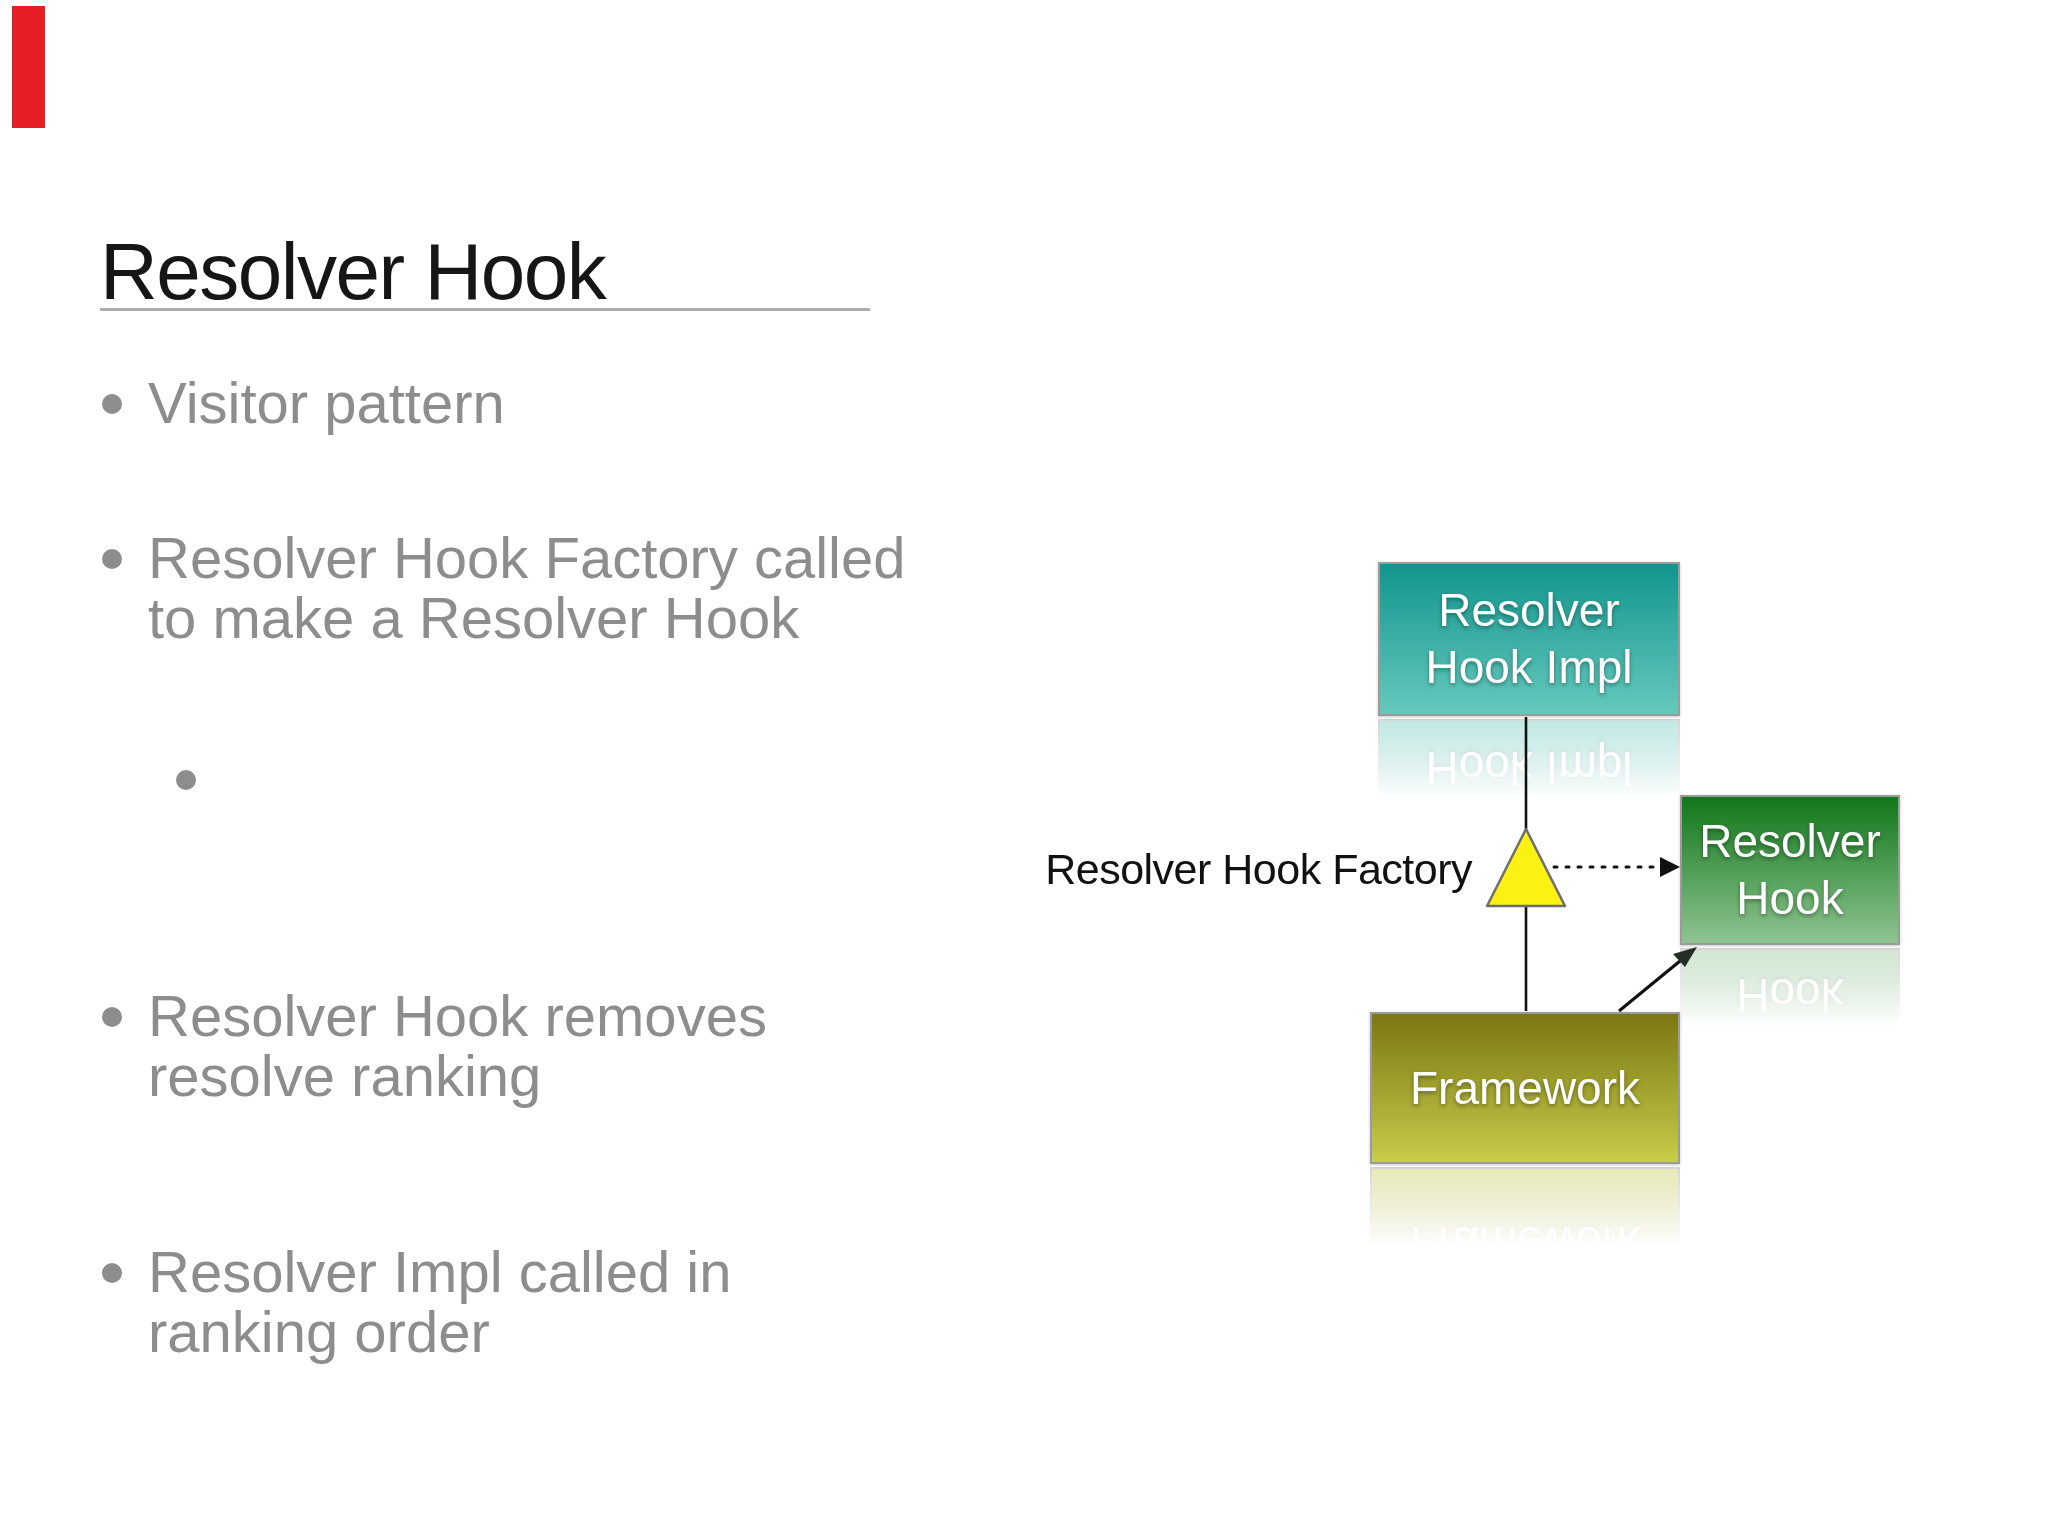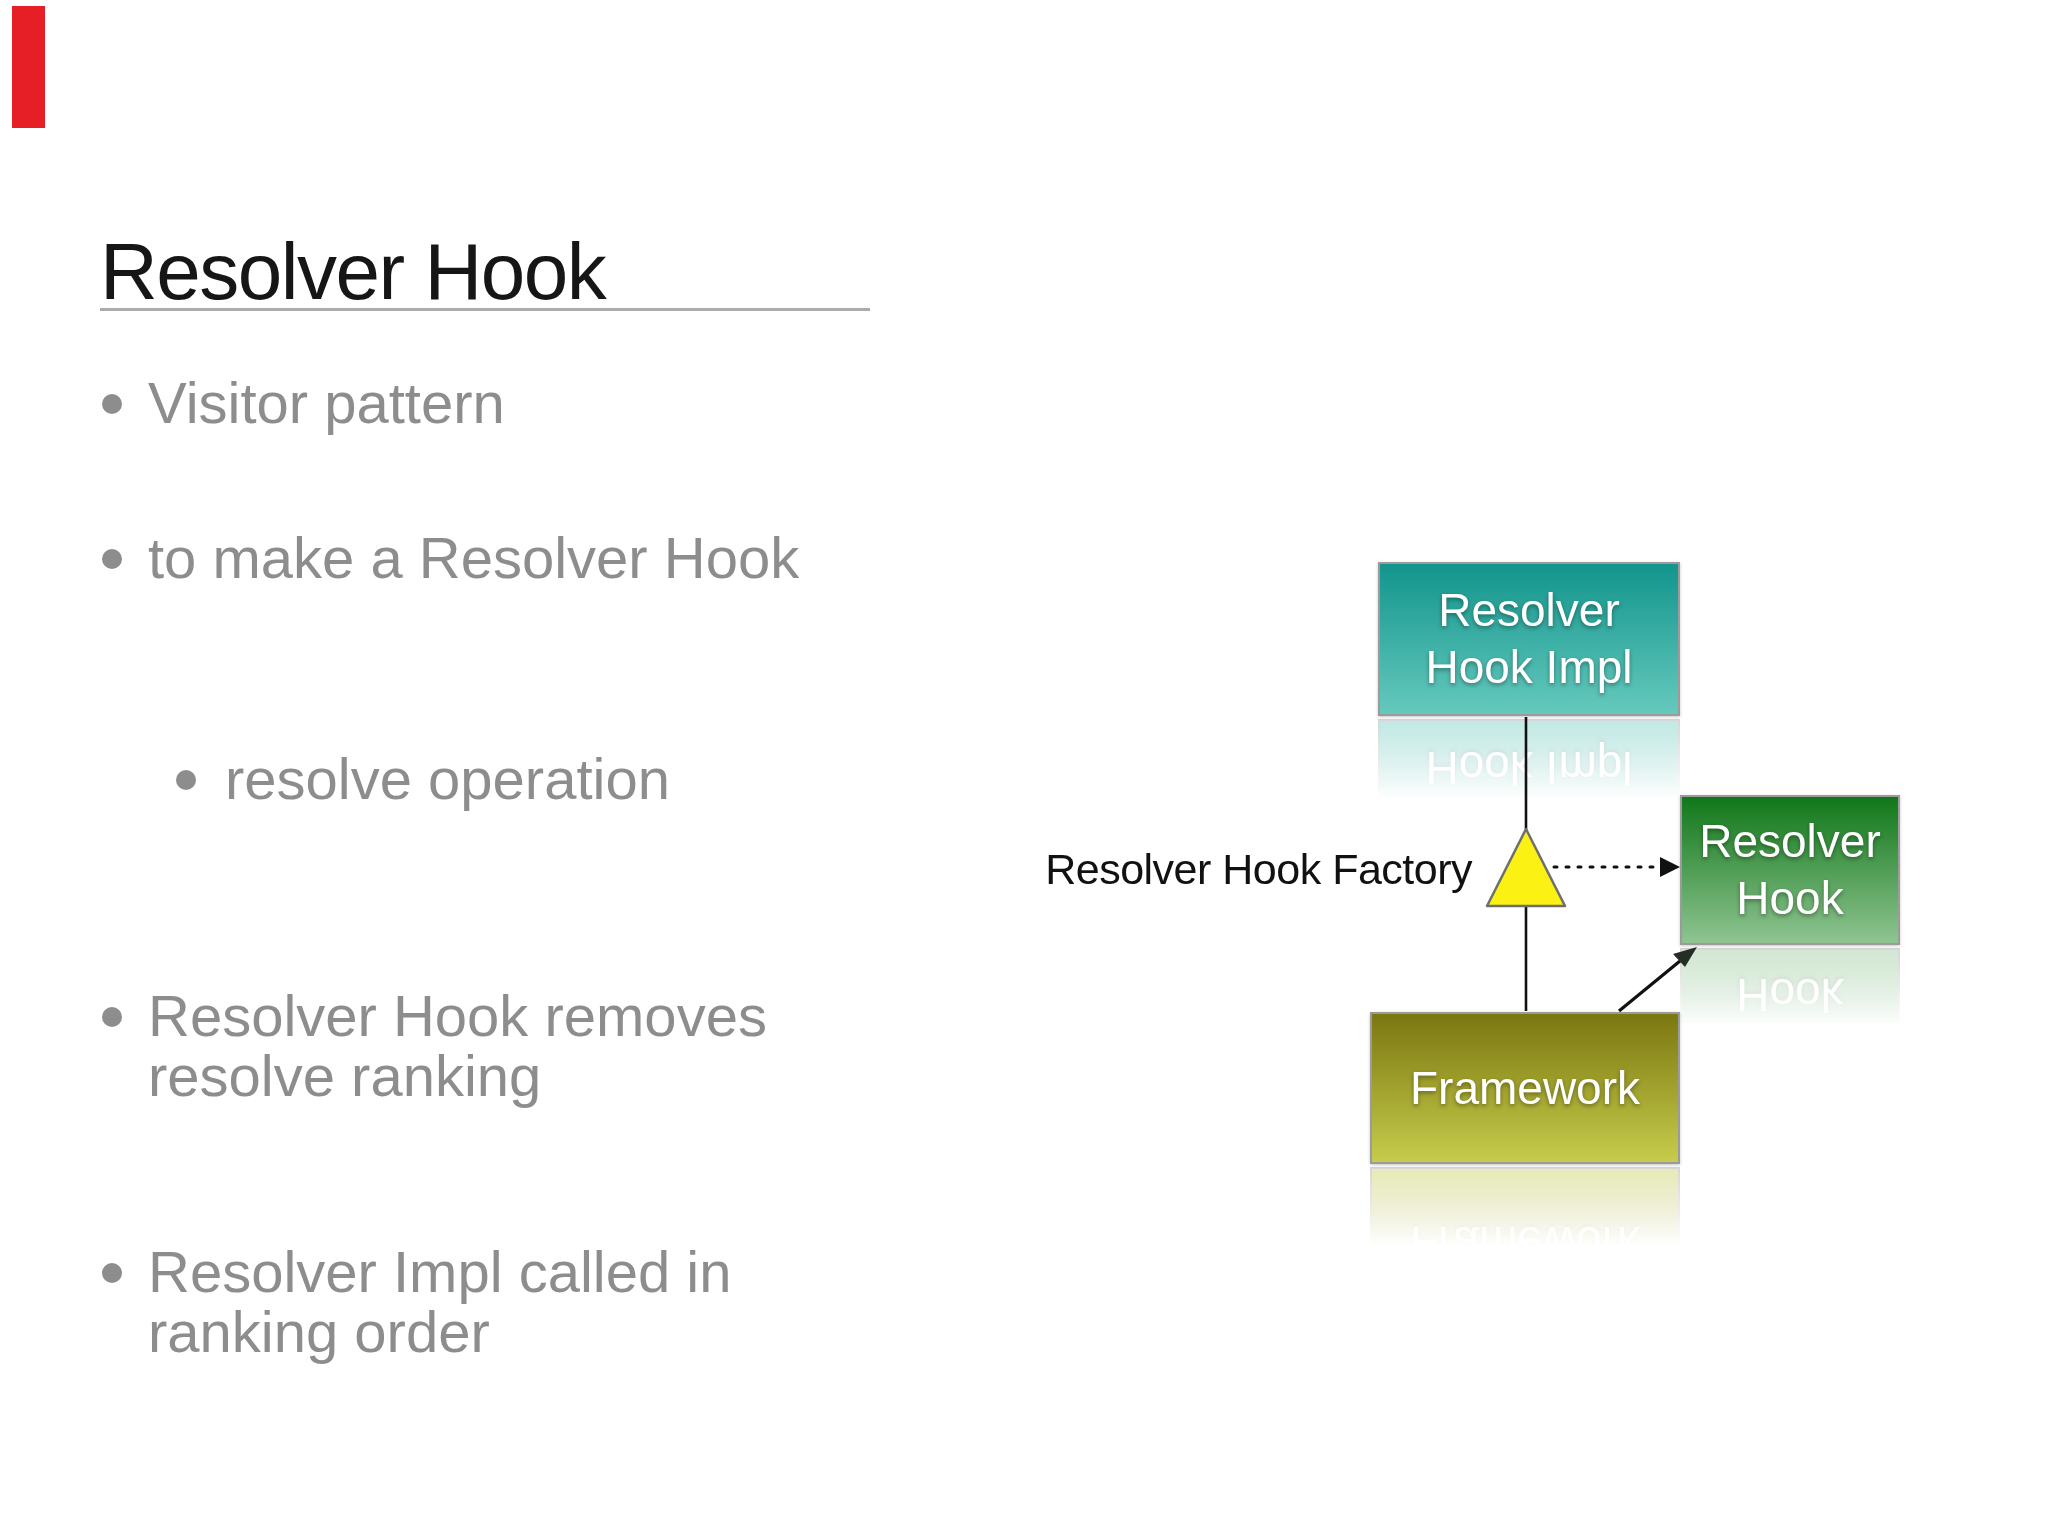--- a/index.html
+++ b/index.html
@@ -60,24 +60,24 @@
   <div class="accent-bar" style="background: rgb(230, 30, 37);"></div>
 
   <h1 class="title">Resolver Hook</h1>
   <div class="title-rule"></div>
 
   <div>
       <div class="bullet level1 b1">
         <div class="bline">Visitor pattern</div>
       </div>
       <div class="bullet level1 b2">
+        <div class="bline">Resolver Hook Factory called</div>
         <div class="bline">to make a Resolver Hook</div>
       </div>
       <div class="bullet level2 b3">
-        <div class="bline">resolve operation</div>
       </div>
       <div class="bullet level1 b4">
         <div class="bline">Resolver Hook removes</div>
         <div class="bline">resolve ranking</div>
       </div>
       <div class="bullet level1 b5">
         <div class="bline">Resolver Impl called in</div>
         <div class="bline">ranking order</div>
       </div>
     </div>

